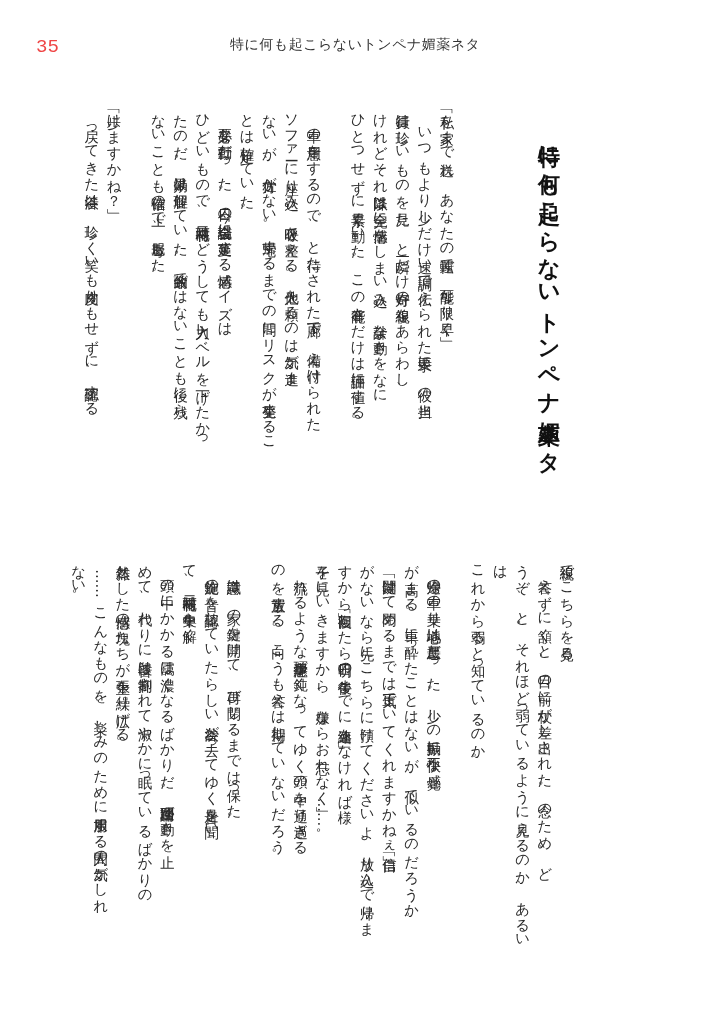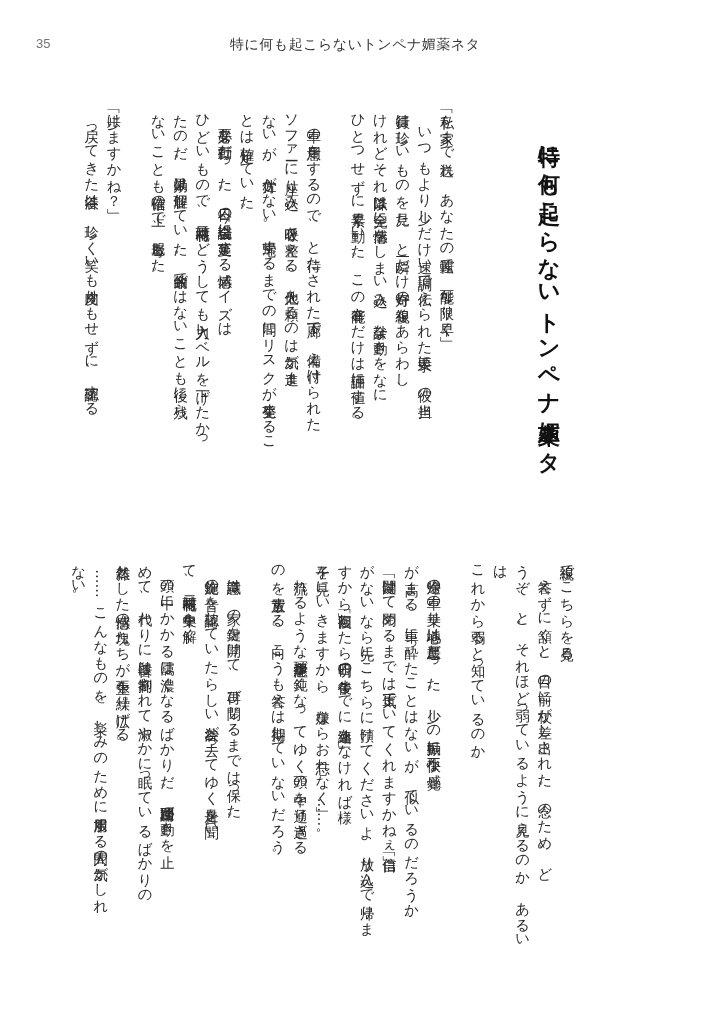--- a/index.html
+++ b/index.html
@@ -1,19 +1,19 @@
 <!DOCTYPE html>
 <html><head>
 <meta charset="utf-8">
 <style>
   html, body { margin:0; padding:0; background:#ffffff; }
   body { width:722px; height:1024px; position:relative; overflow:hidden;
          font-family:"DejaVu Serif", "Liberation Serif", serif; color:#222; }
-  .folio { position:absolute; top:36px; left:36px; font-size:13px;
-           font-family:Liberation Sans, sans-serif; color:#737373; }
+  .folio { position:absolute; top:36px; left:36px; font-size:19px;
+           font-family:Liberation Mono, monospace; color:#ef4444; }
   .running-head { position:absolute; top:36px; left:230px; font-size:14px; color:#333; letter-spacing:0.5px; }
   .title { position:absolute; top:128px; left:535px; writing-mode:vertical-rl;
            font-family:"DejaVu Sans", sans-serif; font-weight:bold; font-size:22px;
            line-height:28px; letter-spacing:2px; color:#111; }
   .block { position:absolute; writing-mode:vertical-rl; font-size:14.3px;
            line-height:22.2px; height:402px; color:#2a2a2a; }
   .block p { margin:0; padding:0; }
   .top-block { top:104px; right:264px; }
   .bottom-block { top:555px; right:144px; }
 </style>

